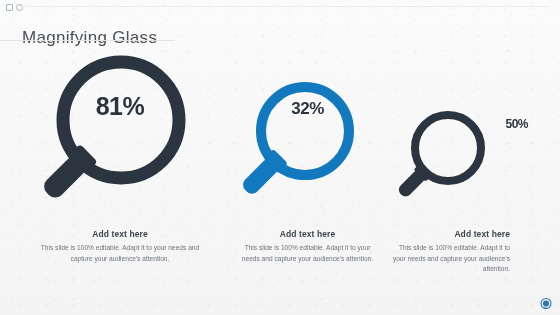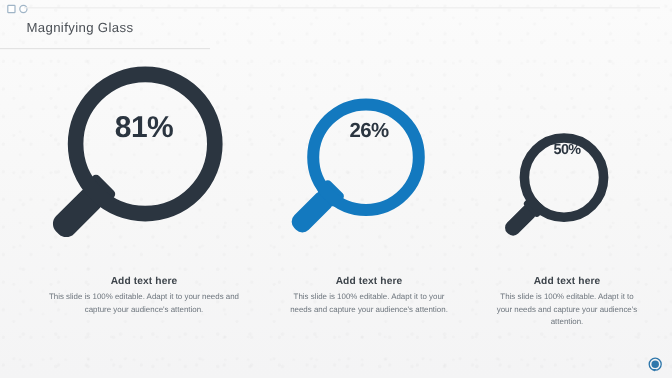--- a/index.html
+++ b/index.html
@@ -51,22 +51,22 @@
     top: 6px;
     right: 10px;
     height: 1px;
     background: #ededed;
   }
 
   
   .title {
     position: absolute;
     left: 22px;
-    top: 18px;
-    font-size: 11px;
+    top: 28px;
+    font-size: 17px;
     letter-spacing: 0.3px;
     color: #4a4f55;
     font-weight: 400;
     white-space: nowrap;
   }
   .title-rule {
     position: absolute;
     left: 0px;
     top: 40px;
     width: 175px;
@@ -82,21 +82,21 @@
     width: 560px;
     height: 250px;
   }
   .col {
     position: absolute;
     top: 0;
     text-align: center;
   }
   .col-1 { left: 20px;  width: 200px; }
   .col-2 { left: 220px; width: 175px; }
-  .col-3 { left: 395px; width: 155px; }
+  .col-3 { left: 373px; width: 155px; text-align: right; }
 
   .glass-wrap {
     position: relative;
     width: 100%;
     display: flex;
     justify-content: center;
   }
   .glass {
     display: block;
   }
@@ -178,21 +178,21 @@
 
     <div class="col col-2">
       <div class="glass-wrap">
         <svg class="glass" width="150" height="175" viewBox="0 0 150 175">
           <g transform="rotate(45 72 87)">
             <rect x="64" y="130" width="17" height="41" rx="7.5" fill="#1379bf"></rect>
             <rect x="62" y="122" width="21" height="14" rx="3.5" fill="#1379bf"></rect>
           </g>
           <circle cx="72" cy="87" r="44" fill="none" stroke="#1379bf" stroke-width="10"></circle>
         </svg>
-        <div class="pct pct-2">26%</div>
+        <div class="pct pct-2">32%</div>
       </div>
       <div class="caption">
         <div class="cap-head">Add text here</div>
         <div class="cap-body">This slide is 100% editable. Adapt it to your needs and capture your audience's attention.</div>
       </div>
     </div>
 
     <div class="col col-3">
       <div class="glass-wrap">
         <svg class="glass" width="130" height="175" viewBox="0 0 130 175">

